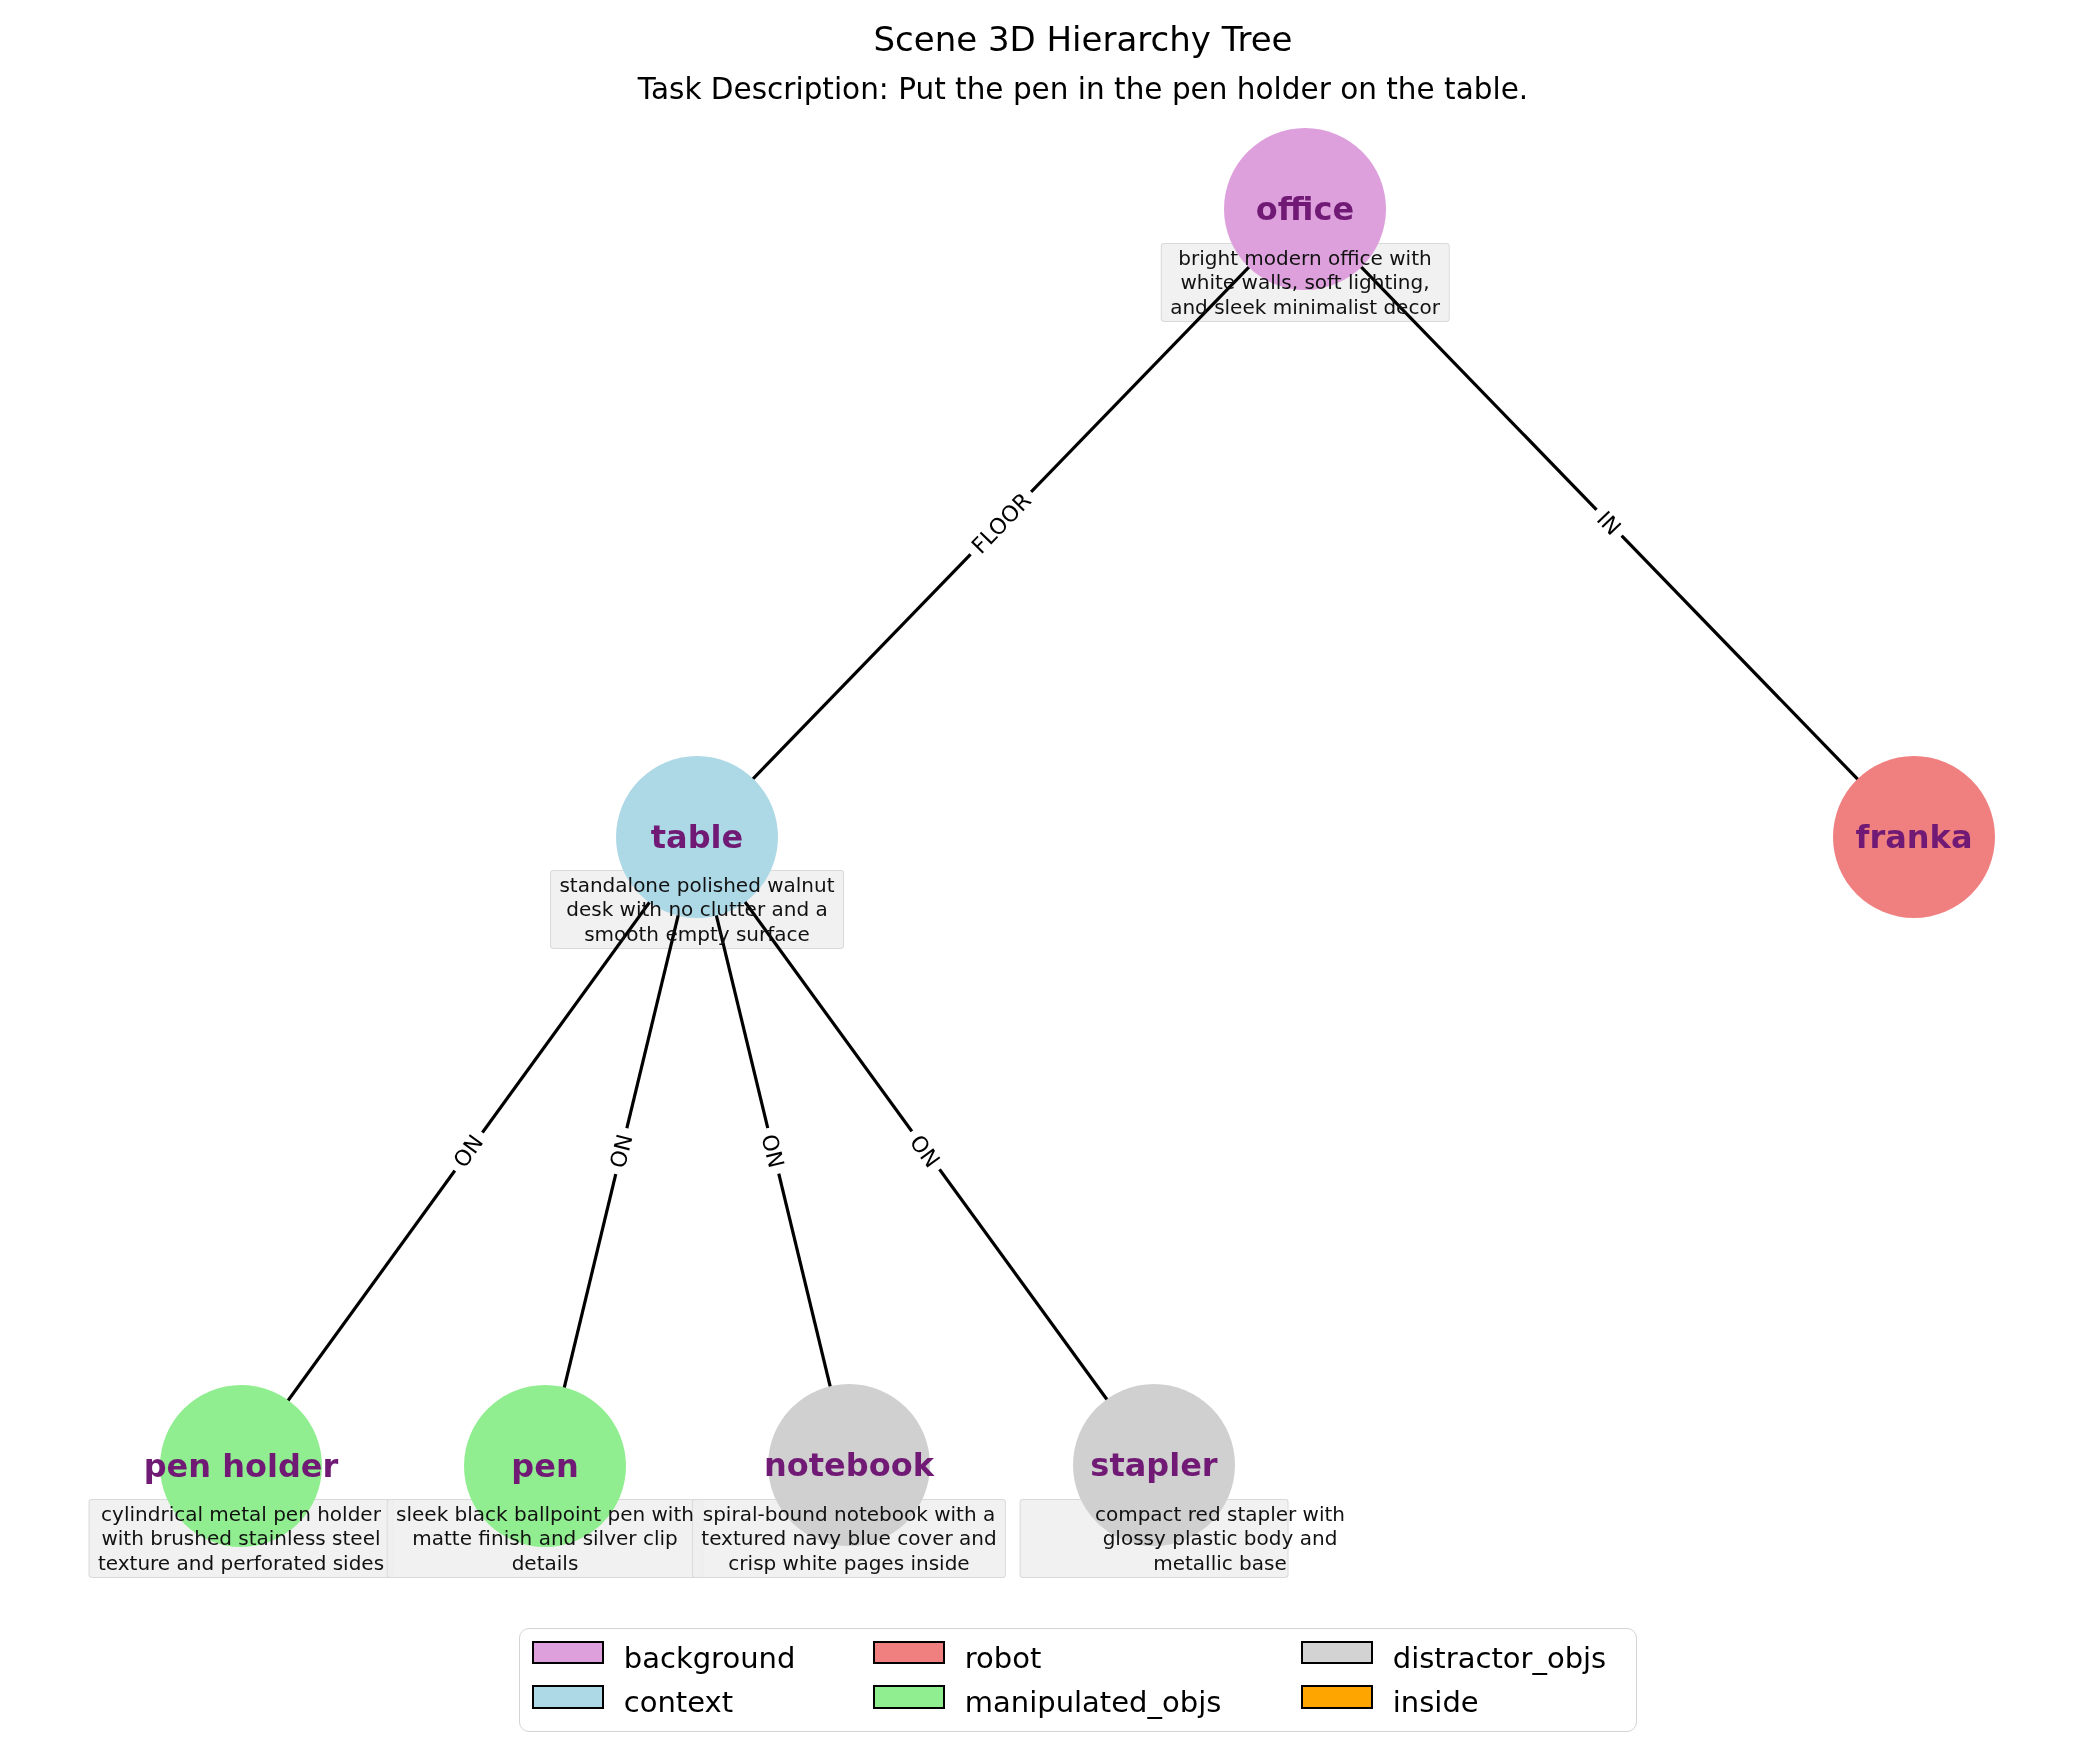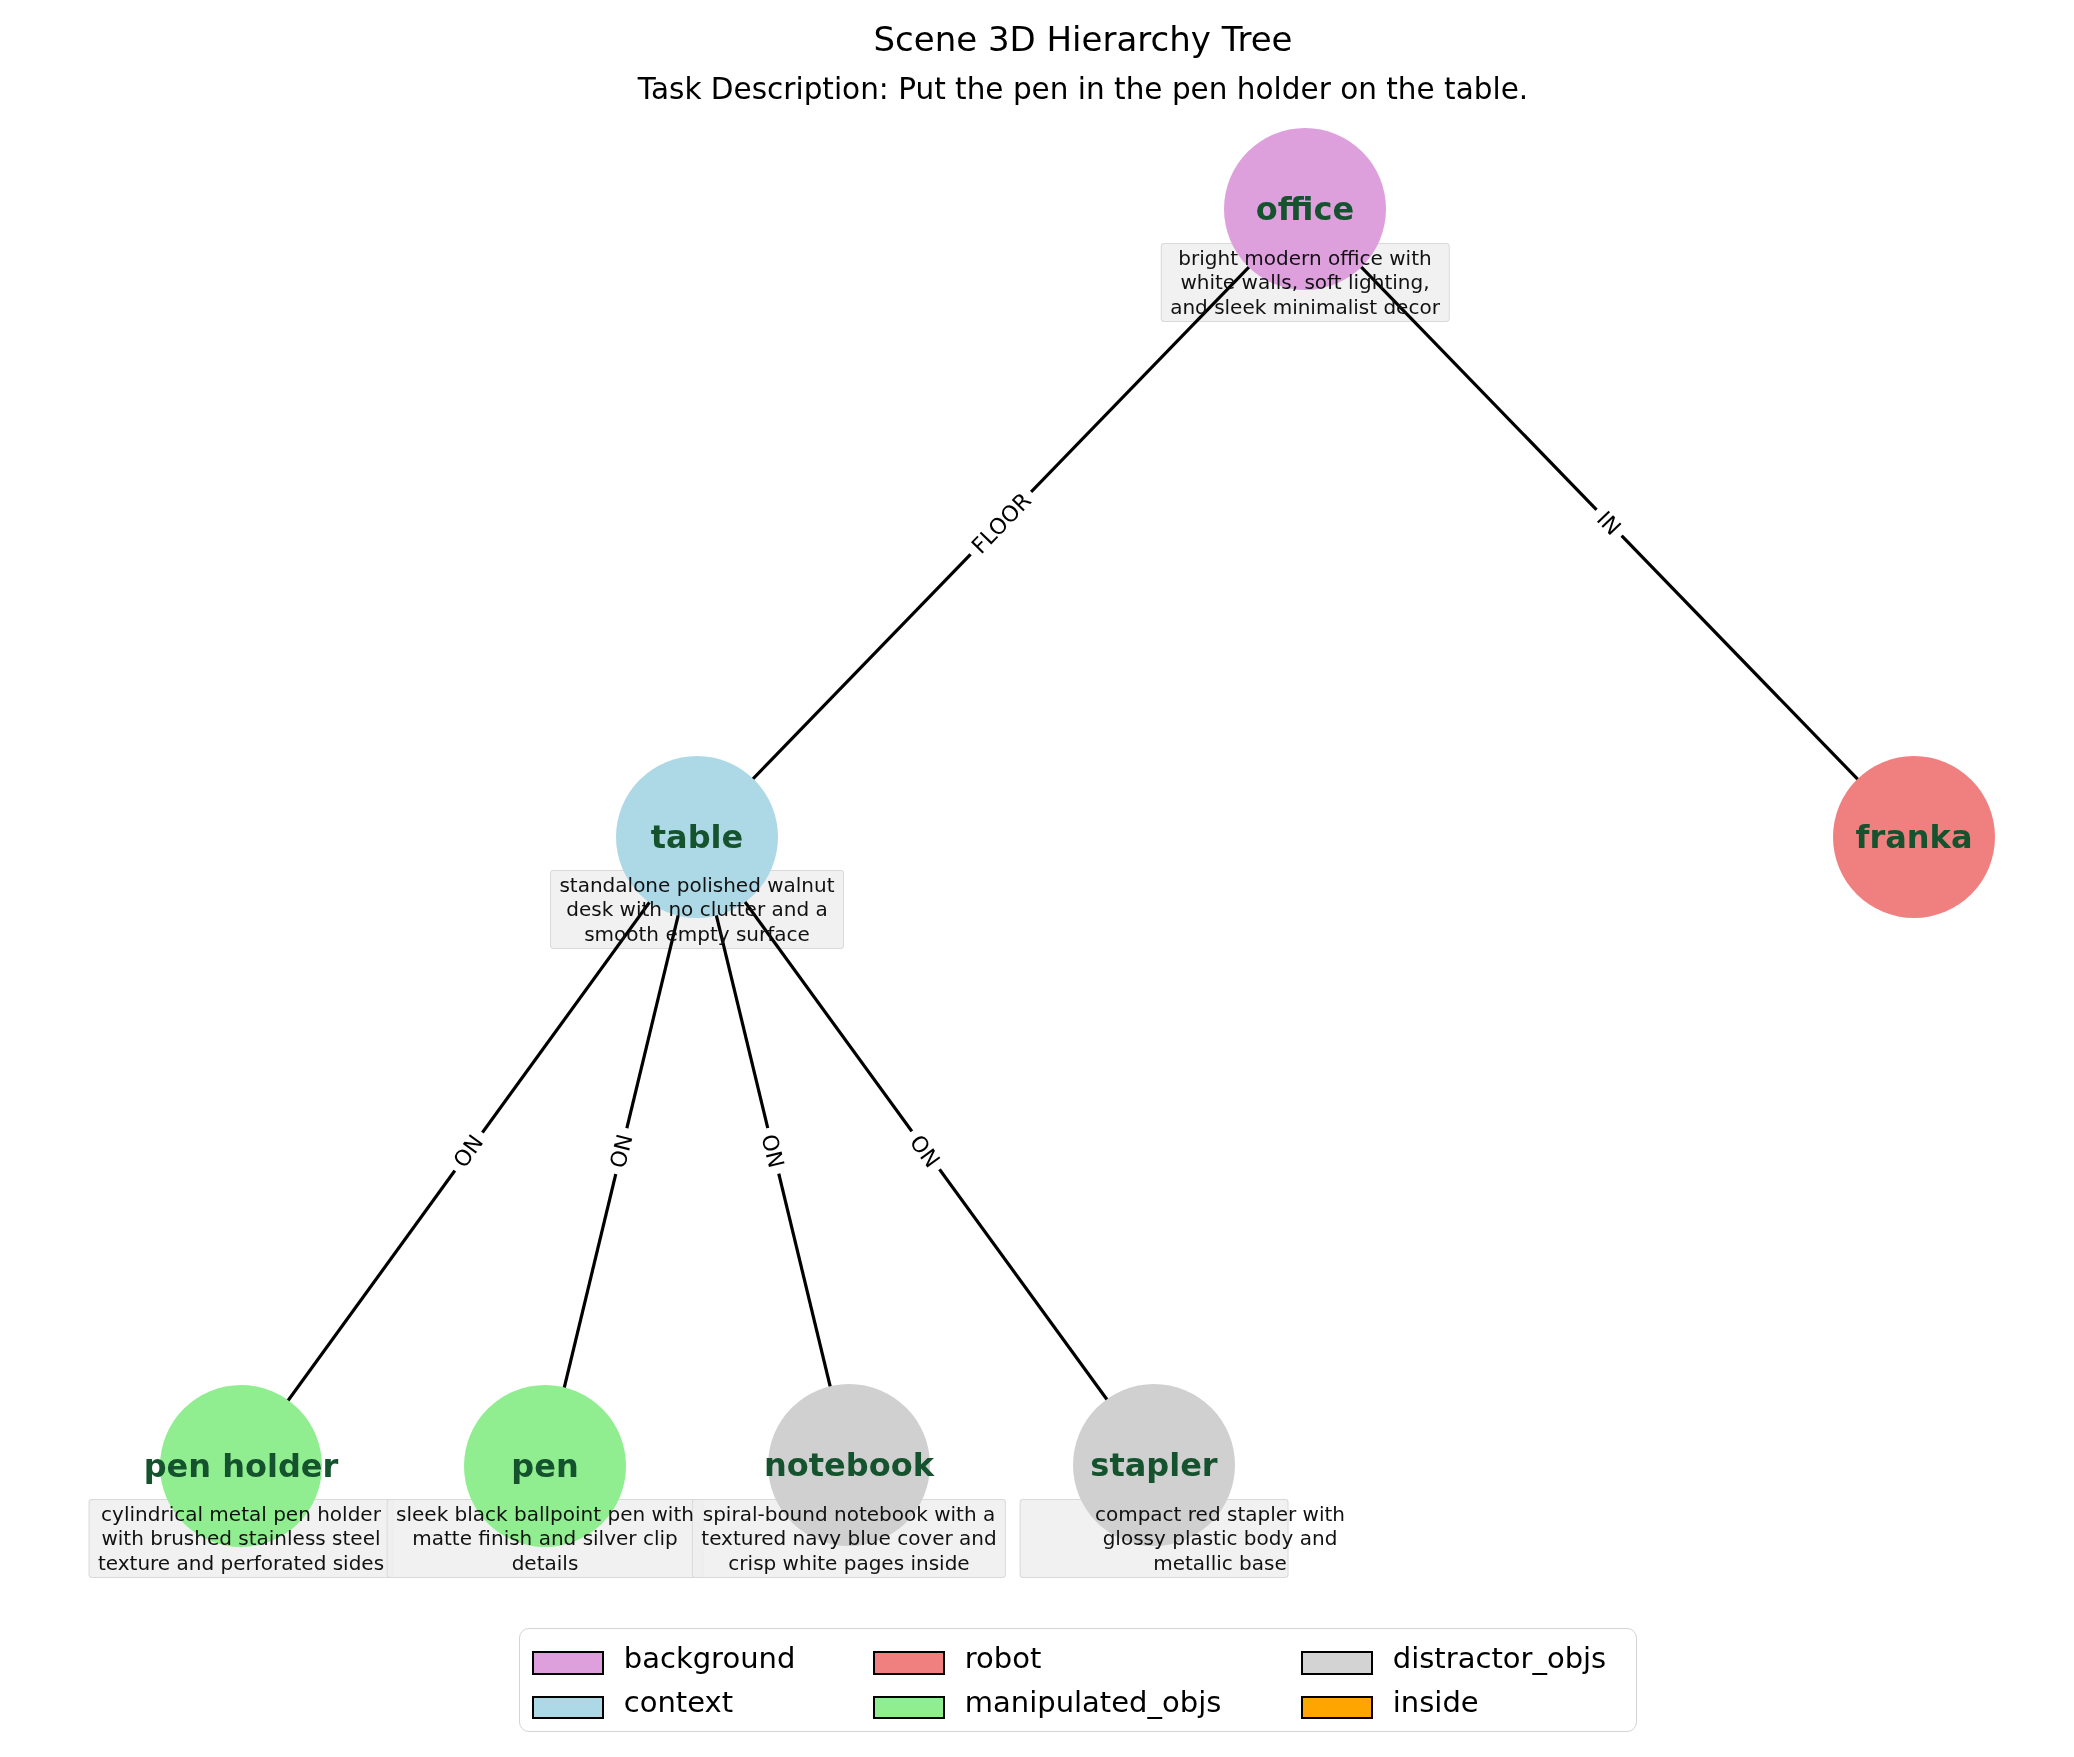--- a/index.html
+++ b/index.html
@@ -25,21 +25,21 @@
   #nodes-layer{z-index:3;}
   #desc-text-layer{z-index:4;}
   #edge-labels-layer{z-index:5;}
   .node{
     position:absolute;border-radius:50%;
     display:flex;align-items:center;justify-content:center;
     transform:translate(-50%,-50%);
     white-space:nowrap;
   }
   .node-label{
-    font-size:32px;font-weight:bold;color:#14532d;
+    font-size:32px;font-weight:bold;color:#701a75;
   }
   .desc{
     position:absolute;
     transform:translateX(-50%);
     white-space:pre-line;
     text-align:center;
     font-size:20px;line-height:24.5px;
     padding:1.7px 8.4px;
     border-radius:3.4px;
     box-sizing:border-box;
@@ -70,21 +70,21 @@
     border-radius:10px;
     box-sizing:border-box;
     display:grid;
     grid-auto-flow:column;
     grid-template-rows:1fr 1fr;
     grid-template-columns:341px 428px auto;
     align-items:center;
     padding:6.7px 0 6.7px 11.8px;
     z-index:6;
   }
-  .legend-entry{display:flex;align-items:flex-end;gap:20px;}
+  .legend-entry{display:flex;align-items:flex-start;gap:20px;}
   .legend-swatch{
     width:72px;height:23.6px;
     border:2.5px solid #000;
     box-sizing:border-box;
     flex:0 0 auto;
   }
   .legend-label{font-size:29px;color:#000;}
 </style>
 </head>
 <body>

